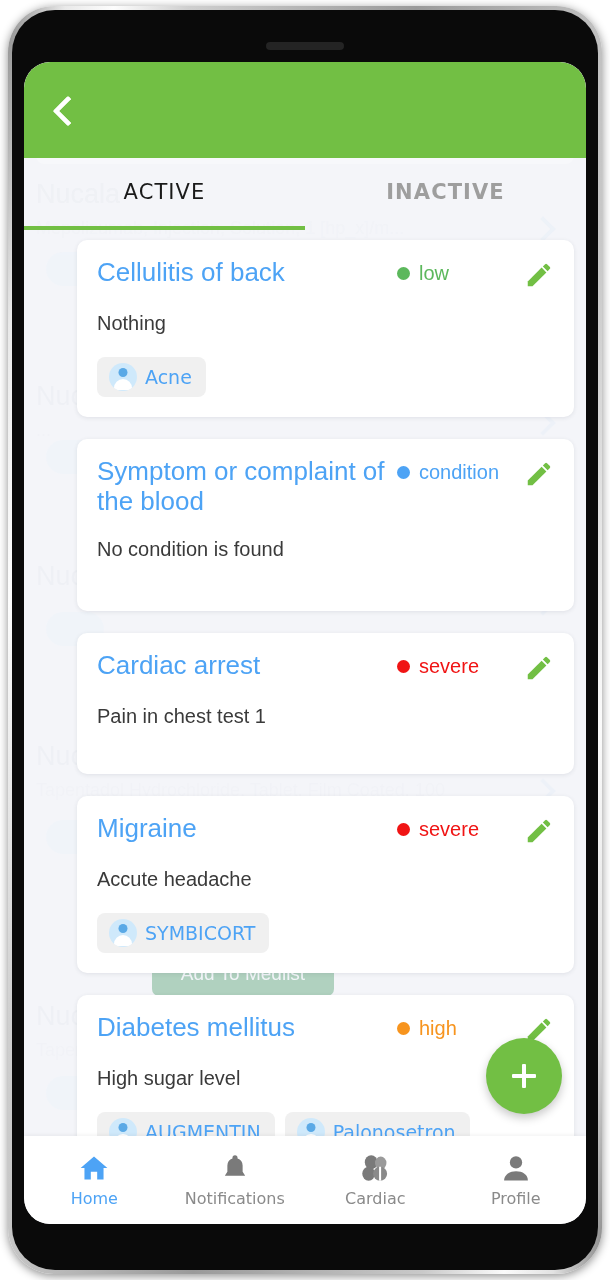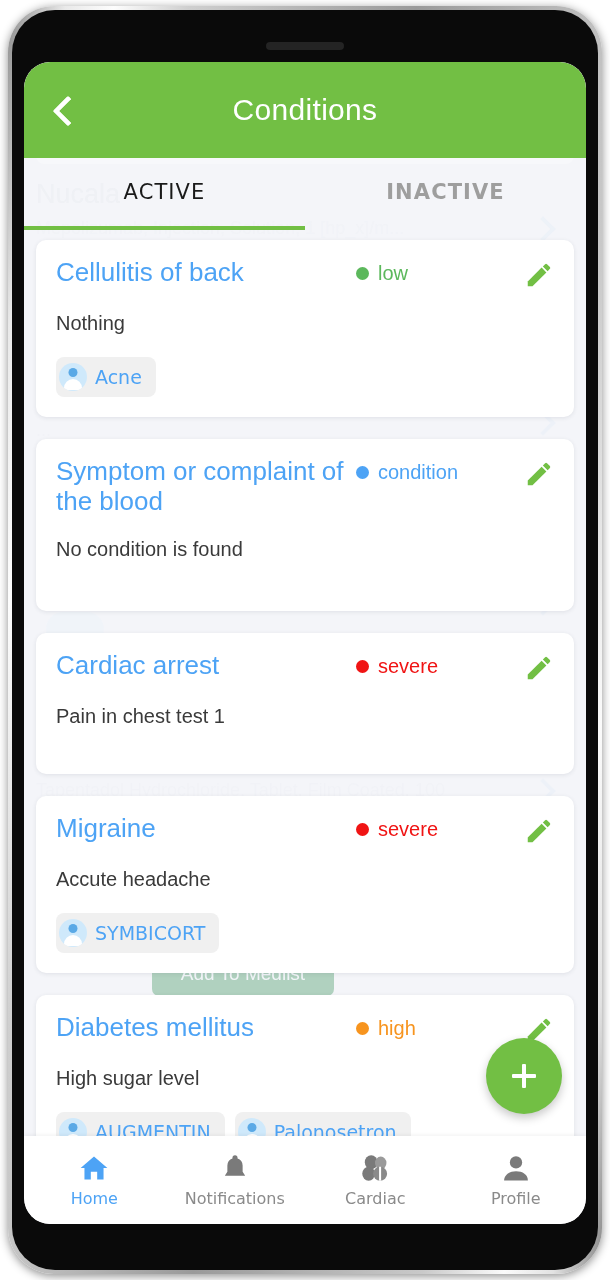--- a/index.html
+++ b/index.html
@@ -143,20 +143,21 @@
   #tab-indicator-track { position: relative; z-index: 3; height: 4px; }
   #tab-indicator {
     position: absolute; left: 0; top: 0;
     width: 50%; height: 4px; background: #72bf44;
   }
 
   
   #condition-list {
     position: relative; z-index: 2;
     padding: 10px 12px 0 12px;
+    margin-left: 41px;
   }
   .condition-card {
     background: #ffffff;
     border-radius: 10px;
     box-shadow: 0 1px 4px rgba(40,50,70,.10);
     margin-bottom: 22px;
     padding: 18px 20px 20px 20px;
     position: relative;
   }
   .card-top {
@@ -178,21 +179,21 @@
 
   .condition-desc {
     font-size: 20px; color: #3a3a3a; margin-top: 22px;
   }
   .tag-row {
     display: flex; flex-wrap: wrap; gap: 10px; margin-top: 22px;
   }
   .tag-chip {
     display: inline-flex; align-items: center; gap: 8px;
     background: #f0f0f0; border-radius: 8px;
-    padding: 6px 14px 6px 3px;
+    padding: 6px 14px 6px 12px;
     cursor: pointer;
   }
   .tag-avatar {
     width: 28px; height: 28px; border-radius: 50%;
     background: #cfe9fb; position: relative; flex: 0 0 auto;
     overflow: hidden;
   }
   .tag-avatar::before {
     content:""; position:absolute; left:50%; top:5px; transform:translateX(-50%);
     width: 9px; height: 9px; border-radius: 50%; background: #5aa9e6;
@@ -291,21 +292,20 @@
         <div class="ghost-card" style="top:940px">
           <div class="ghost-drug-name">Nucynta Er</div>
           <div class="ghost-drug-desc">Tapentadol Hydrochloride, Tablet, Film</div>
           <div class="ghost-chevron" style="top:36px"></div>
           <div class="ghost-pill-img" style="left:10px;top:74px"></div>
         </div>
       </div>
 
       <div id="app-header">
         <div id="back-button"></div>
-        <div id="header-title">Conditions</div>
       </div>
 
       <div id="tab-bar">
         <div class="tab active">ACTIVE</div>
         <div class="tab inactive">INACTIVE</div>
       </div>
       <div id="tab-indicator-track">
         <div id="tab-indicator"></div>
       </div>
 

